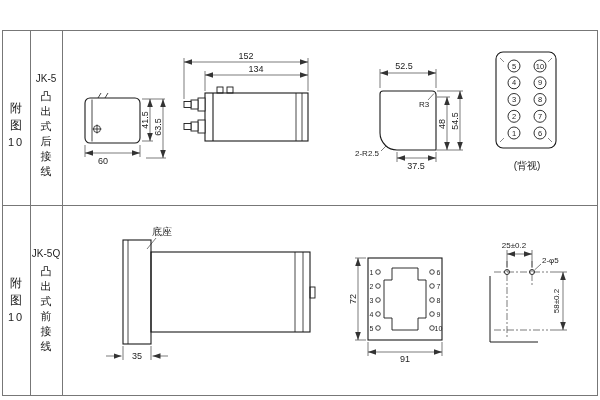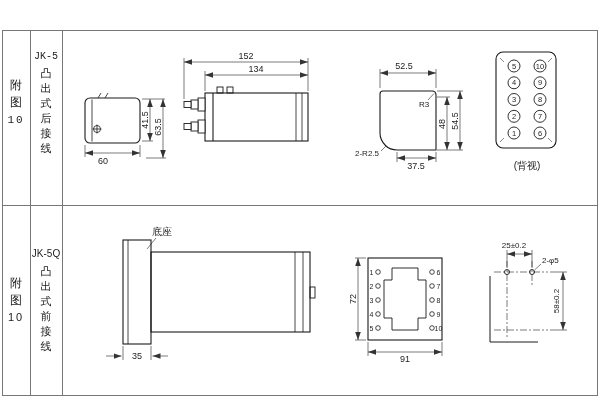--- a/index.html
+++ b/index.html
@@ -13,21 +13,21 @@
   .t75{font-size:7.5px;}
   .cap{font-size:10px;}
   .cl{stroke:#444;stroke-width:0.7;stroke-dasharray:7 2 2 2;fill:none;}
   .cell{position:absolute;display:flex;flex-direction:column;align-items:center;
         justify-content:center;color:#222;text-align:center;}
   .fig-cell{left:2px;width:28px;font-size:12px;line-height:17px;}
   .fig-cell .num{font-size:11px;letter-spacing:2px;}
   .model-cell{left:30px;width:32px;}
   .model-cell .m{font-size:10px;margin-bottom:5px;}
   .model-cell .t{font-size:11px;line-height:15px;}
-  .row1{top:16px;height:175px;font-family:Liberation Mono, monospace;}
+  .row1{top:38px;height:175px;}
   .row2{top:205px;height:191px;}
 </style>
 </head>
 <body>
 
 <div class="canvas">
 
 <svg width="600" height="400" viewBox="0 0 600 400">
   <defs>
     <marker id="arr" markerUnits="userSpaceOnUse" markerWidth="9" markerHeight="8" refX="8" refY="3" orient="auto-start-reverse">

